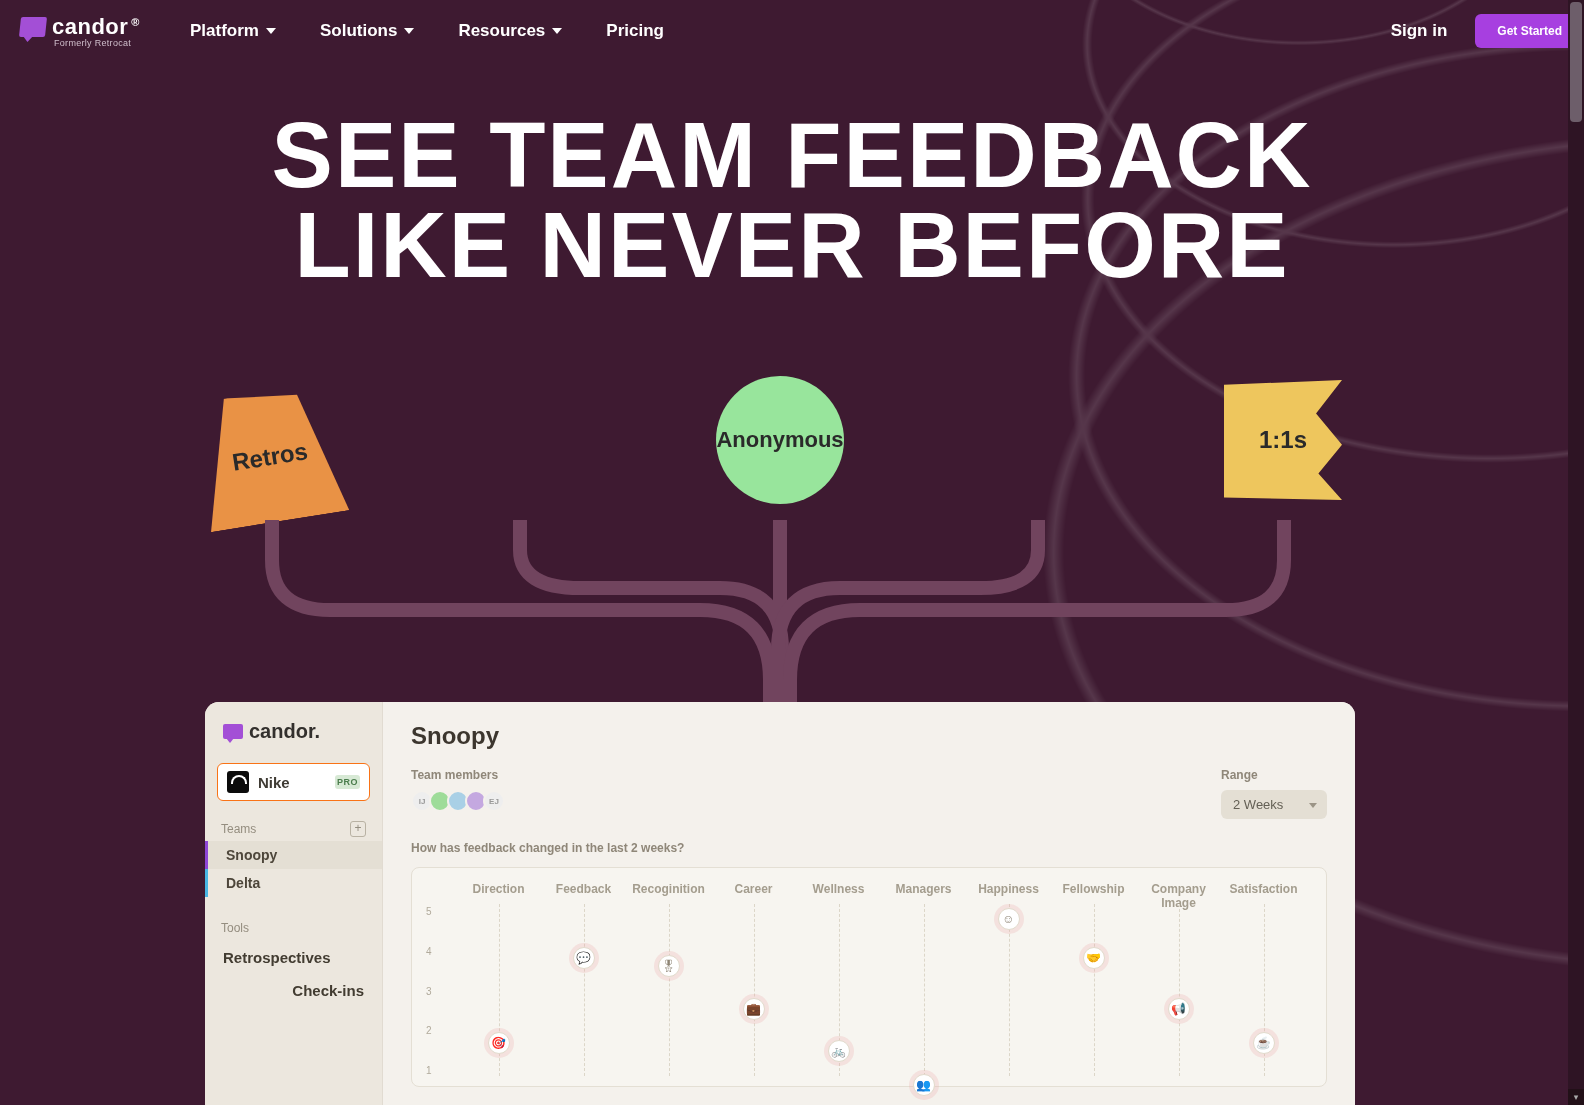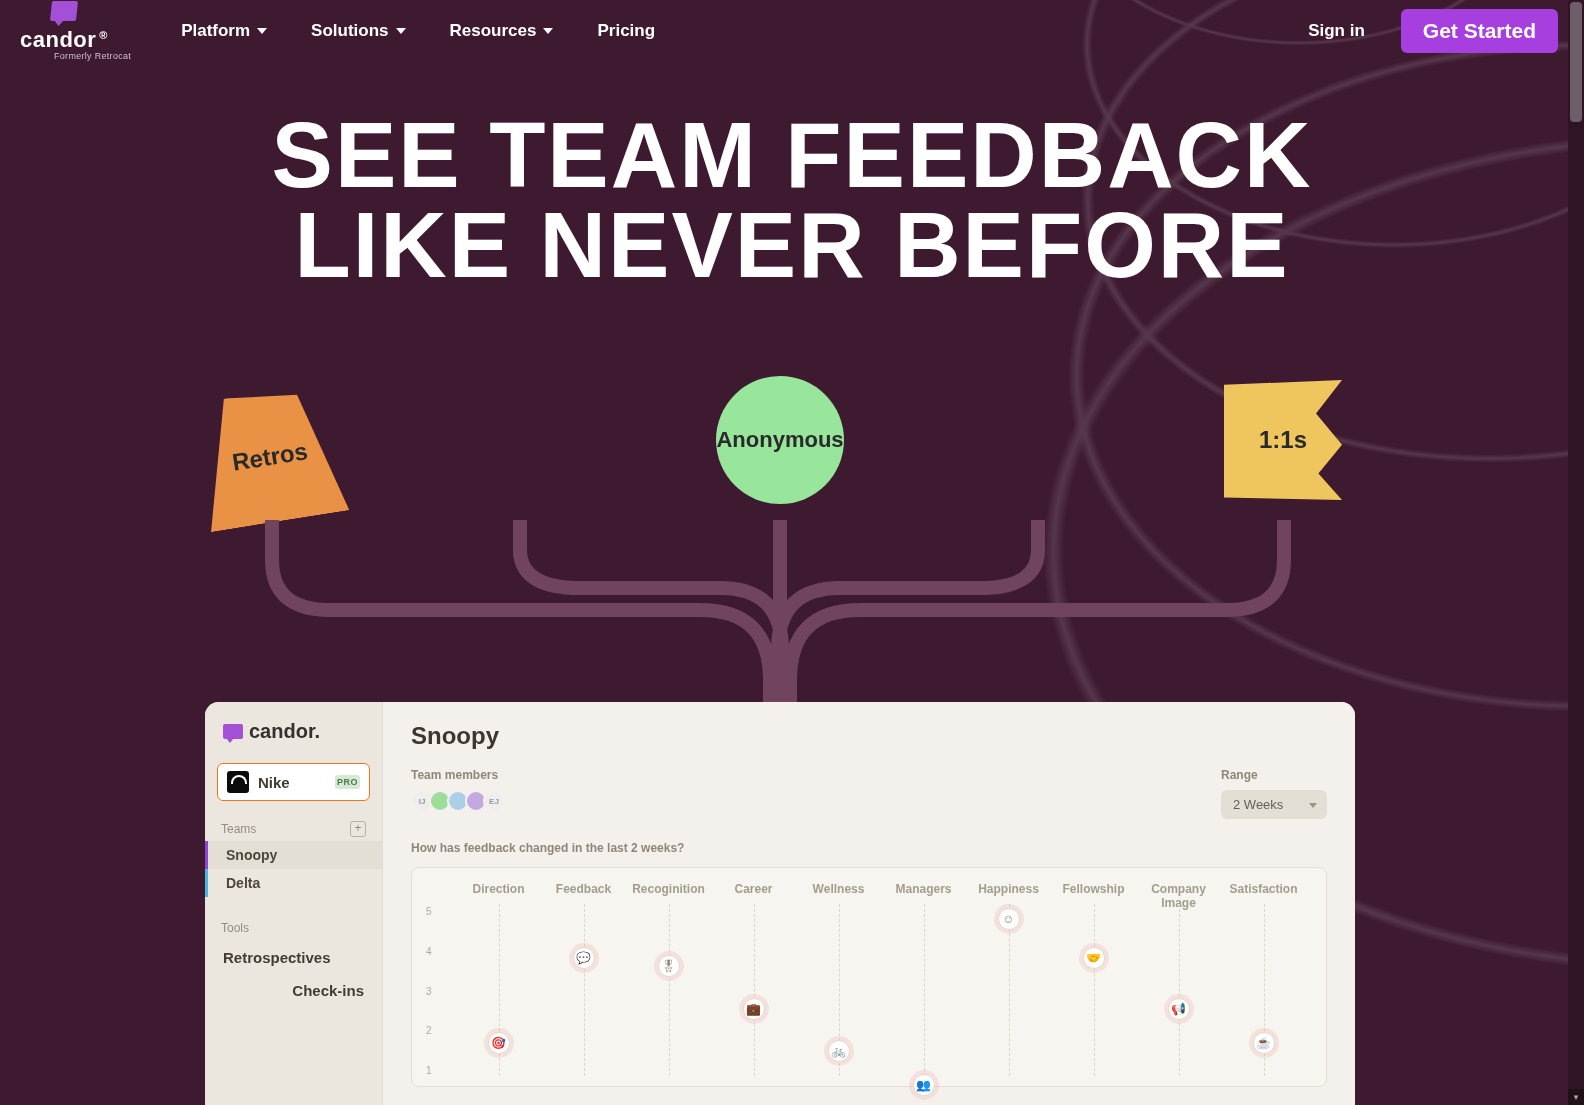--- a/index.html
+++ b/index.html
@@ -2,31 +2,31 @@
 <html><head>
 <meta charset="utf-8">
 <style>
   * { margin:0; padding:0; box-sizing:border-box; }
   html,body { width:1584px; height:1105px; font-family:"Segoe UI",Arial,sans-serif; overflow:hidden; }
   body { background:#3e1a31; position:relative; }
 
   
   .nav { position:absolute; top:0; left:0; right:0; height:62px; display:flex; align-items:center; padding:0 0 0 20px; }
   .logo-block { display:flex; flex-direction:column; align-items:flex-start; margin-right:50px; }
-  .logo-row { display:flex; align-items:center; gap:6px;flex-direction:column; }
+  .logo-row { display:flex; align-items:center; gap:6px; }
   .logo-icon { width:26px; height:20px; background:#a34fd6; border-radius:2px; position:relative; transform:skewX(-6deg); }
   .logo-icon:after { content:""; position:absolute; bottom:-5px; left:4px; width:0; height:0; border-left:5px solid transparent; border-right:5px solid transparent; border-top:6px solid #a34fd6; }
   .logo-text { color:#fff; font-size:22px; font-weight:700; letter-spacing:.5px; }
   .logo-sub { color:#cfbecb; font-size:9px; margin-left:34px; margin-top:-2px; letter-spacing:.3px; }
   .nav-links { display:flex; gap:44px; }
   .nav-link { color:#fff; font-size:17px; font-weight:600; display:flex; align-items:center; gap:7px; cursor:pointer; }
   .chev { width:0; height:0; border-left:5px solid transparent; border-right:5px solid transparent; border-top:6px solid #fff; display:inline-block; }
-  .nav-right { margin-left:auto; display:flex; align-items:center; gap:36px; padding-right:26px; }
+  .nav-right { margin-left:auto; display:flex; align-items:center; gap:28px; }
   .signin { color:#fff; font-size:17px; font-weight:600; cursor:pointer; }
-  .cta { background:#a73fe0; color:#fff; padding:10px 22px; border-radius:6px; font-size:21px; font-weight:700; cursor:pointer; }
+  .cta { background:#a73fe0; color:#fff; padding:10px 22px; border-radius:6px; font-size:12px; font-weight:700; cursor:pointer; }
 
   
   .hero { position:absolute; top:110px; left:0; right:0; text-align:center; }
   .hero h1 { color:#fff; font-size:92px; line-height:.98; font-weight:900; letter-spacing:2px;
              font-family:"Arial Black","Segoe UI",sans-serif; text-transform:uppercase; }
   .hero .h1-l2 { display:block; }
 
   
   .shapes { position:absolute; top:380px; left:0; right:0; height:160px; }
   .shape { position:absolute; display:flex; align-items:center; justify-content:center;

